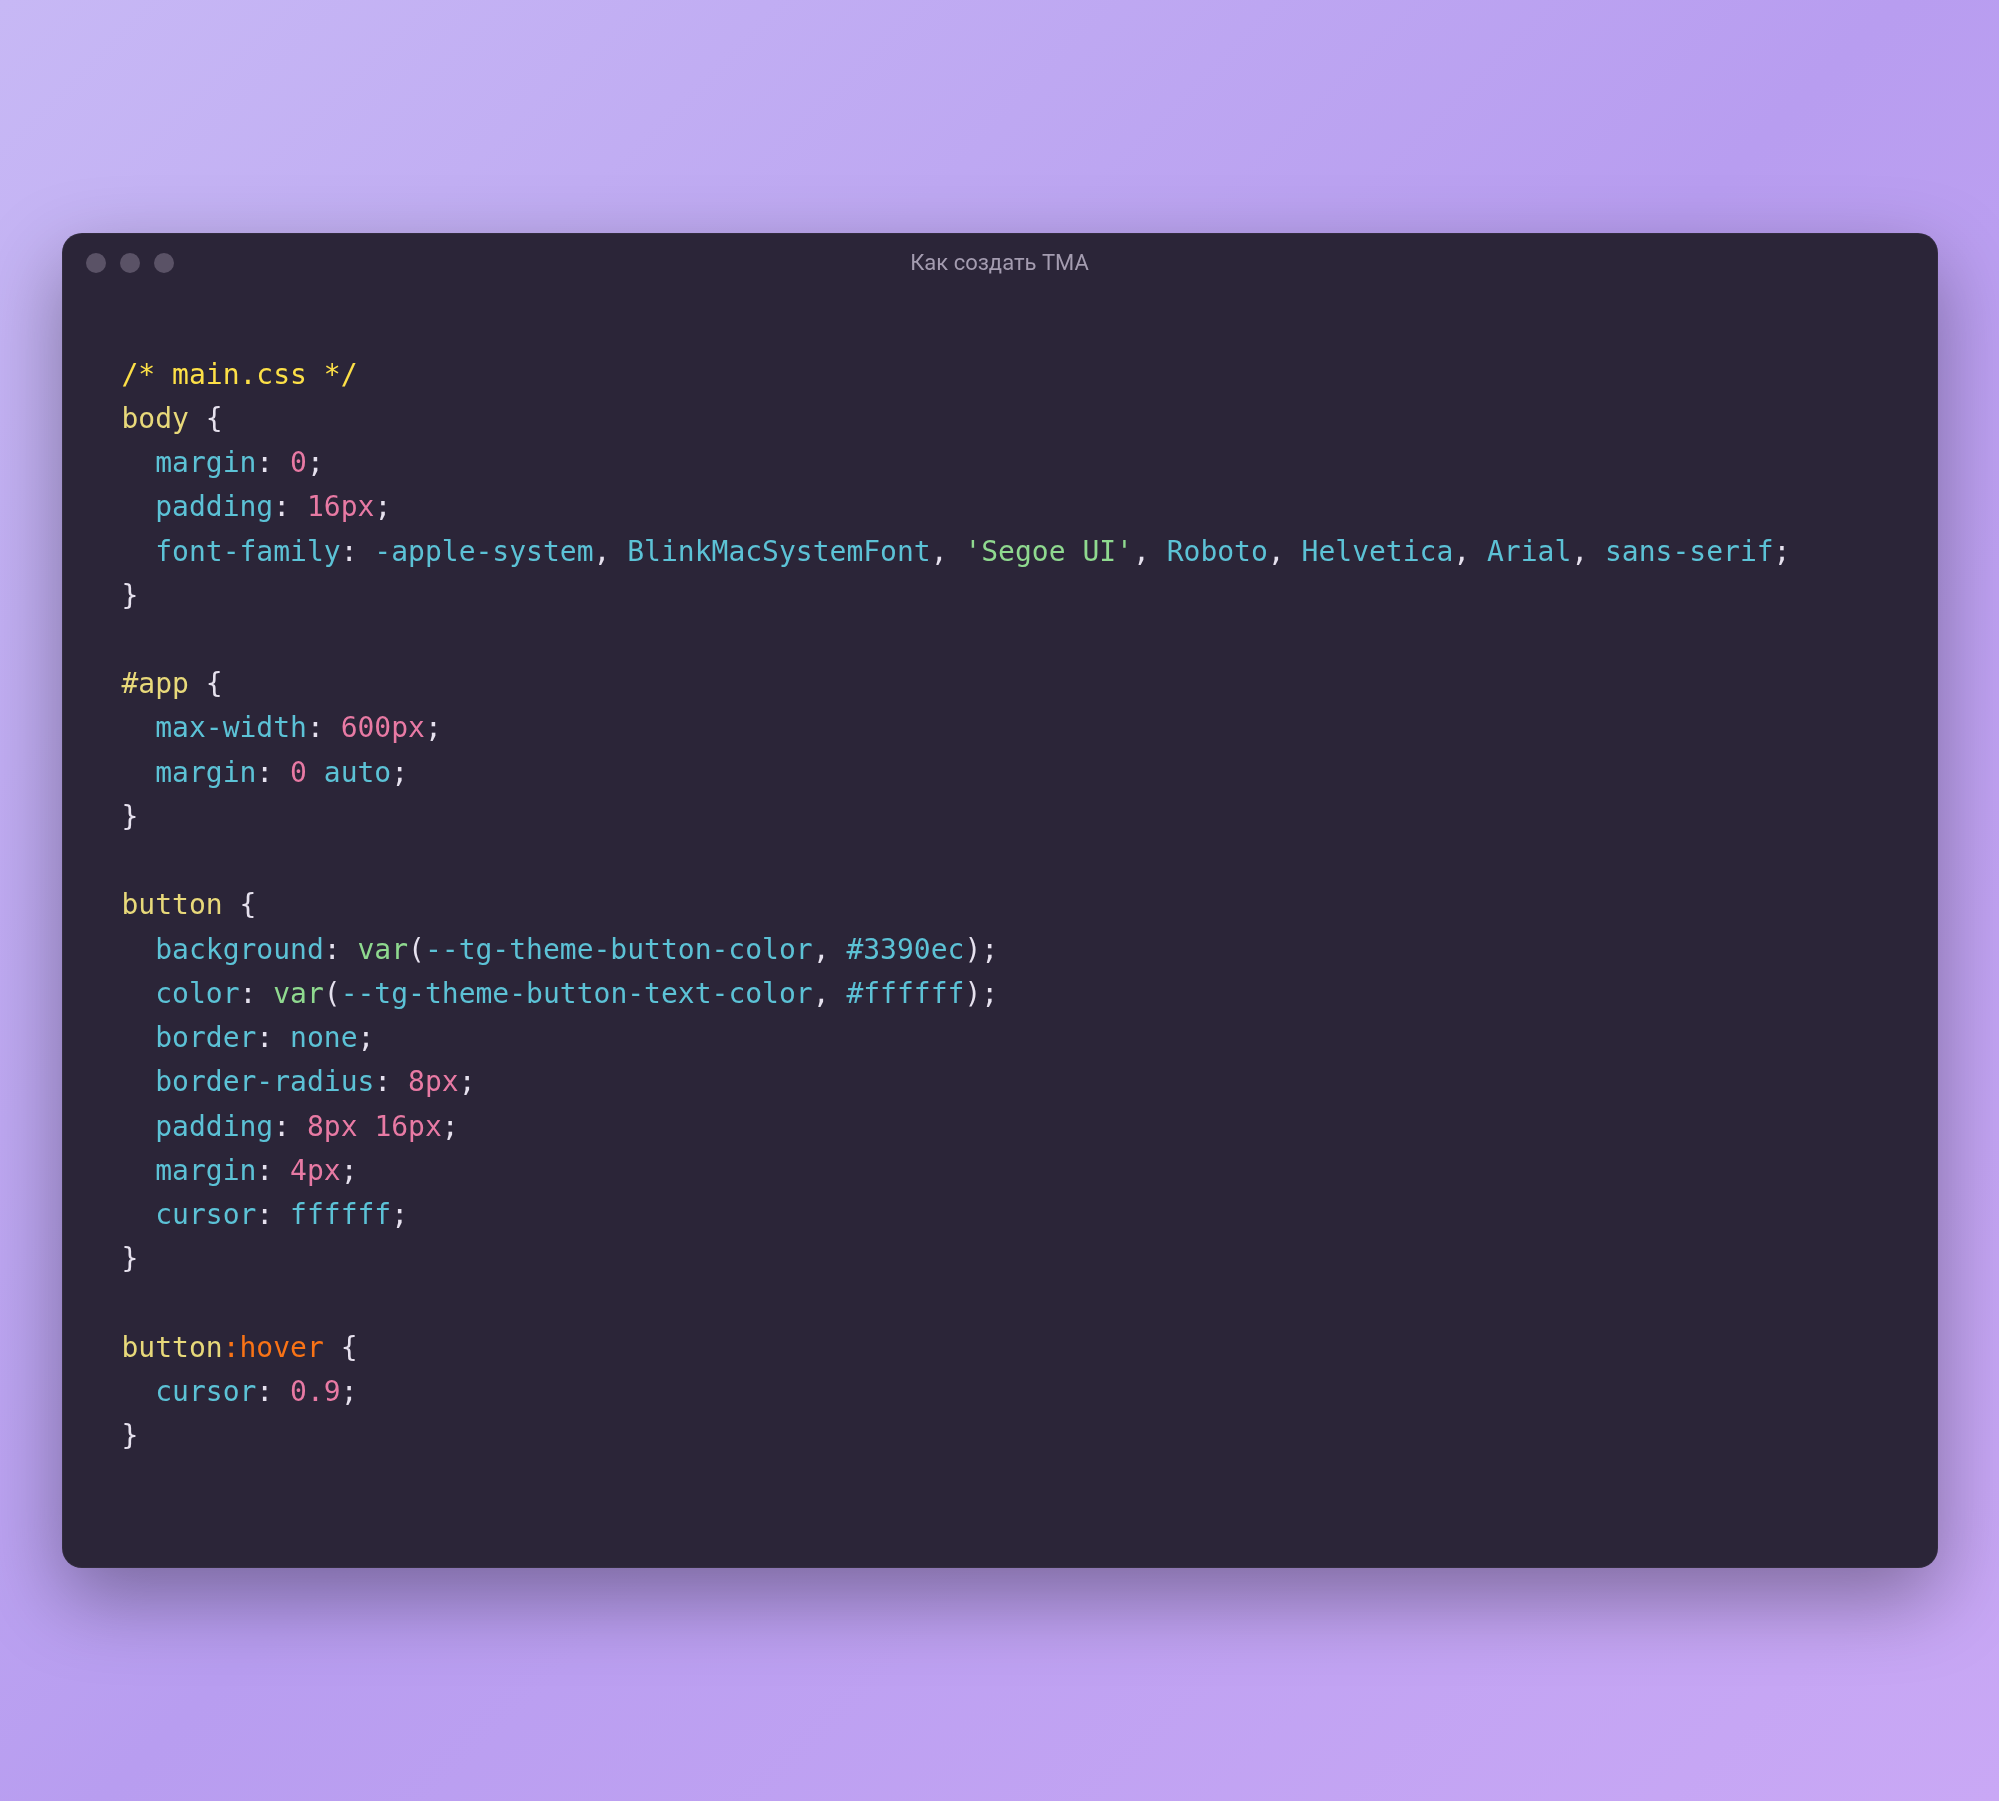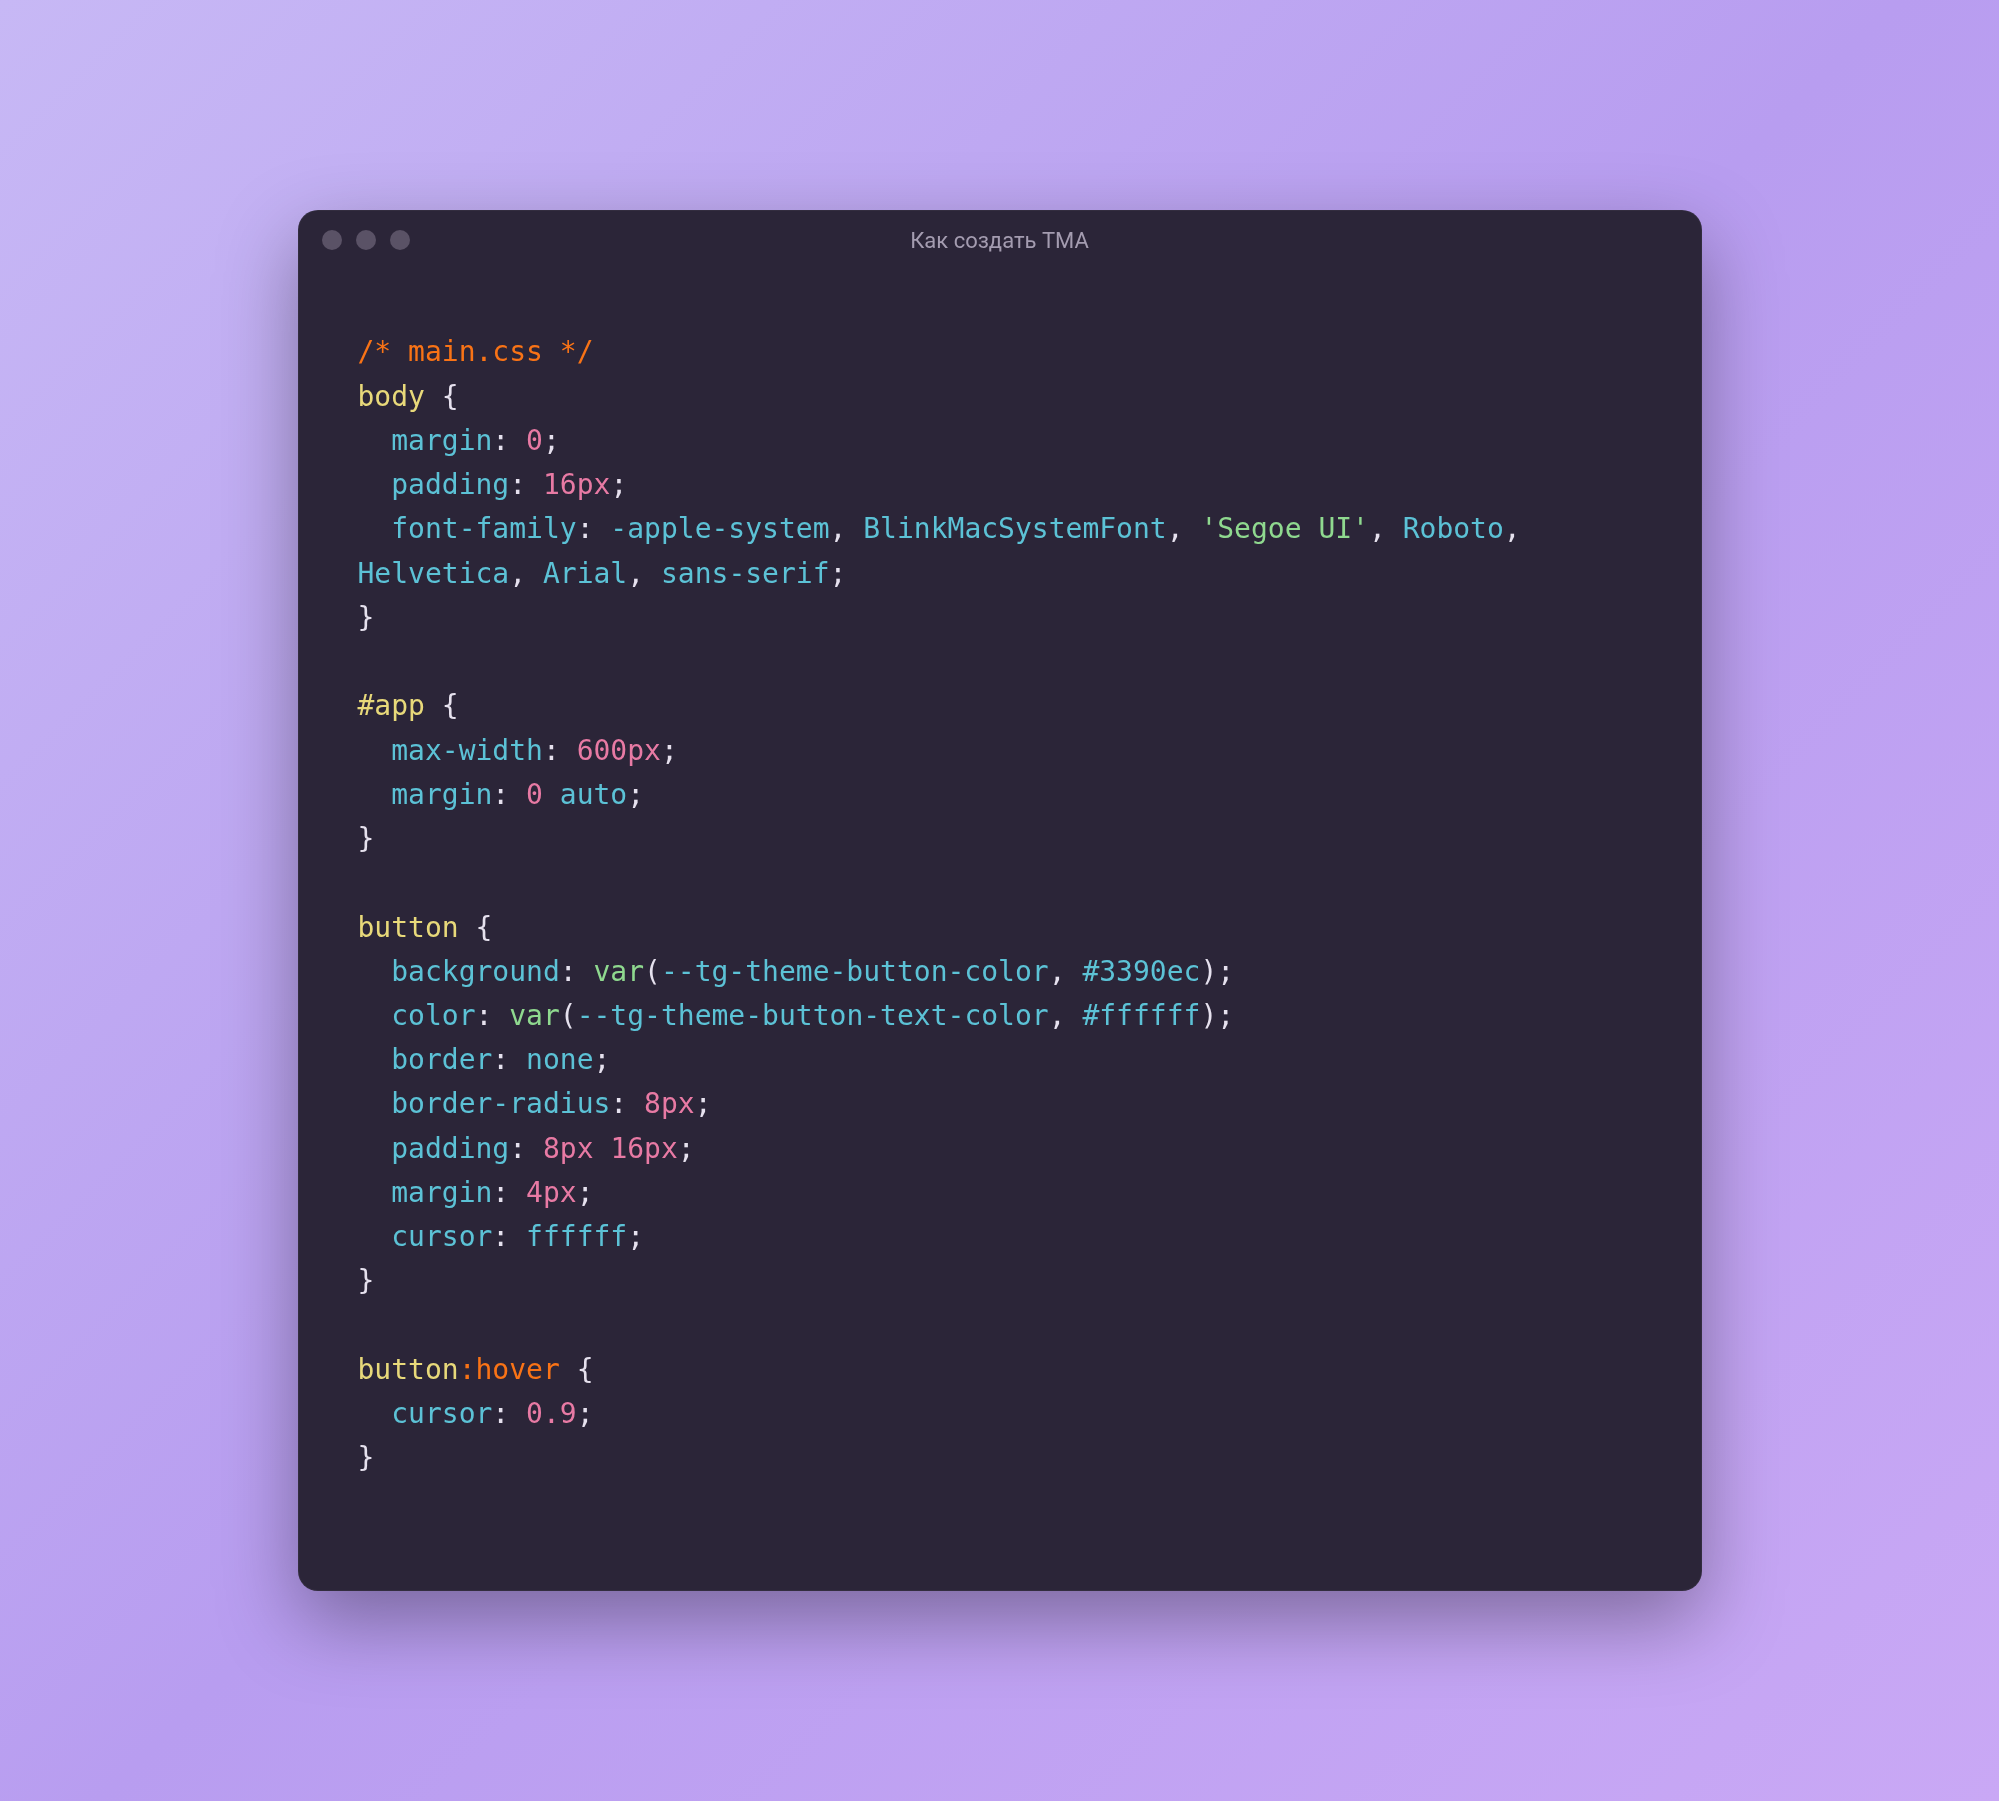--- a/index.html
+++ b/index.html
@@ -8,21 +8,21 @@
     padding: 0;
     width: 1999px;
     height: 1801px;
     background: linear-gradient(135deg, #c7b8f5 0%, #b89df0 50%, #c9a8f5 100%);
     display: flex;
     align-items: center;
     justify-content: center;
     font-family: ui-monospace, "SF Mono", Menlo, Monaco, Consolas, monospace;
   }
   .window {
-    width: 1404px;
+    width: 1876px;
     background: #2b2538;
     border-radius: 20px;
     box-shadow: 0 30px 80px rgba(0,0,0,0.35), 0 0 0 1px rgba(255,255,255,0.04) inset;
     overflow: hidden;
     display: flex;
     flex-direction: column;
   }
   .titlebar {
     height: 60px;
     display: flex;
@@ -51,21 +51,21 @@
     pointer-events: none;
   }
   .code-area {
     padding: 60px 60px 110px 60px;
     font-size: 28px;
     line-height: 1.58;
     color: #e6e1ee;
     white-space: pre-wrap;
     word-break: break-word;
   }
-  .tok-comment  { color: #f97316; margin-top: 12px; }
+  .tok-comment  { color: #fde047; margin-top: 12px; }
   .tok-selector { color: #e8d97a; }
   .tok-brace    { color: #e6e1ee; }
   .tok-prop     { color: #5cc2d6; }
   .tok-punct    { color: #e6e1ee; }
   .tok-num      { color: #e87aa4; }
   .tok-unit     { color: #e87aa4; }
   .tok-ident    { color: #5cc2d6; }
   .tok-string   { color: #8fd98f; margin-top: 40px; }
   .tok-func     { color: #8fd98f; }
   .tok-pseudo   { color: #f97316; }

